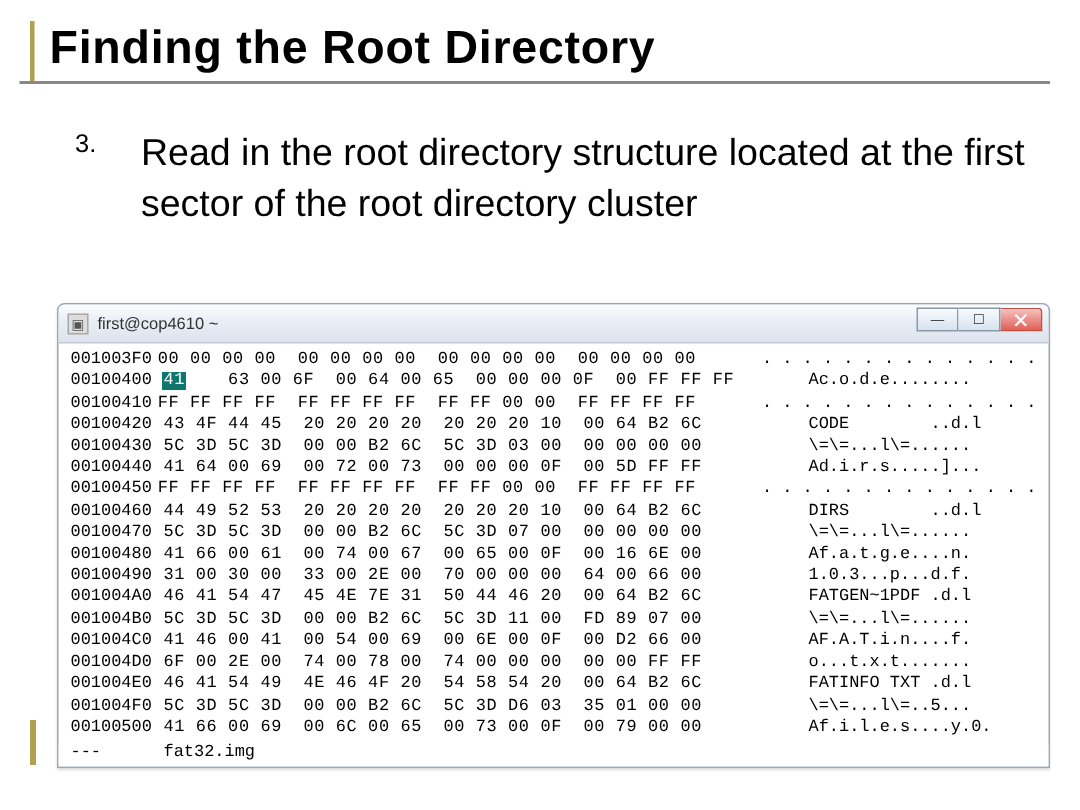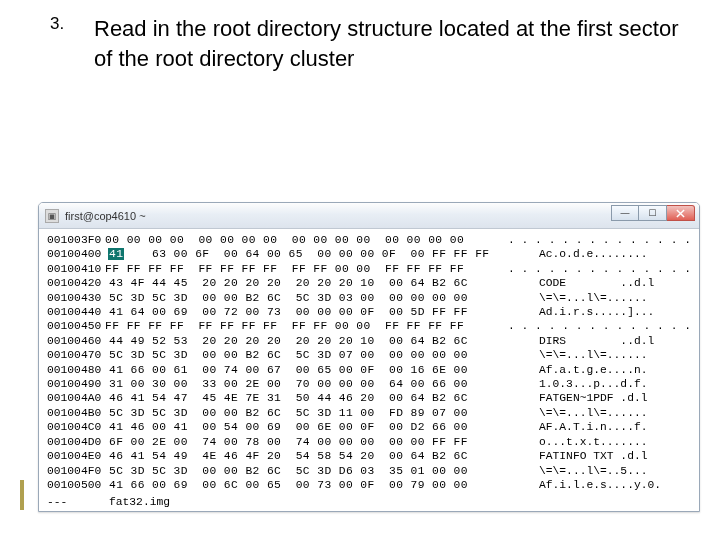--- a/index.html
+++ b/index.html
@@ -4,21 +4,21 @@
 <style>
   * { box-sizing: border-box; margin: 0; padding: 0; }
   body { width: 720px; height: 540px; background: #fff; font-family: Arial, sans-serif; position: relative; overflow: hidden; }
   .slide { padding: 14px 20px 10px 20px; }
   .title-wrap { border-left: 3px solid #b0a050; padding-left: 0; margin-bottom: 30px; }
   .title-inner { padding-left: 10px; }
   .title-rule { height: 2px; background: #888; margin-top: 4px; margin-left: -10px; }
   h1 { font-size: 31px; font-weight: bold; color: #000; letter-spacing: 0.5px; }
   .body { display: flex; gap: 22px; padding-left: 30px; padding-right: 10px; }
   .num { font-size: 17px; font-weight: normal; color: #000; min-width: 22px; }
-  .text { font-size: 22px; line-height: 1.35; color: #000; }
+  .text { font-size: 25px; line-height: 1.35; color: #000; }
   .terminal-wrap { position: absolute; left: 38px; top: 202px; width: 662px; height: 310px; border: 1px solid #9aa8b8; border-radius: 5px 5px 0 0; background: #fff; box-shadow: 0 1px 2px rgba(0,0,0,0.15); overflow: hidden; }
   .titlebar { height: 26px; background: linear-gradient(#fdfdfd, #e8eef5 45%, #dde4ed); border-bottom: 1px solid #c0c8d2; display: flex; align-items: center; padding: 0 6px; position: relative; }
   .tb-icon { width: 14px; height: 14px; background: #ddd; border: 1px solid #aaa; margin-right: 6px; display:flex; align-items:center; justify-content:center; font-size:9px; color:#555;}
   .tb-title { font-size: 11px; color: #333; }
   .tb-buttons { position: absolute; right: 4px; top: 2px; display: flex; gap: 0; }
   .tb-btn { width: 28px; height: 16px; border: 1px solid #8a9aab; background: linear-gradient(#f7fbff,#d7e2ee); display: flex; align-items: center; justify-content: center; font-size: 9px; color: #333; }
   .tb-btn.min { border-radius: 0; }
   .tb-btn.max { border-left: none; }
   .tb-btn.close { border-left: none; background: linear-gradient(#f3c3bf,#e06055); color: #fff; border-radius: 0 3px 0 0; border-color:#c05048; }
   .tb-btn.close svg { width:9px; height:9px; }
@@ -30,20 +30,26 @@
   .hl { background: #0f766e; color: #fff; padding: 0 1px; margin-left:-1px; margin-right:-1px;}
   .status { position: absolute; bottom: 0; left: 0; right: 0; height: 15px; background: #fff; font-family: "Courier New", monospace; font-size: 11.3px; padding: 0 8px; display:flex; }
   .status .s1 { width: 62px; }
   .status .s2 { width: 180px; }
   .left-accent { position: absolute; left: 20px; top: 480px; width: 4px; height: 30px; background: #b0a050; }
 </style>
 </head>
 <body>
 
 <div class="slide">
+  <div class="title-wrap">
+    <div class="title-inner">
+      <h1>Finding the Root Directory</h1>
+    </div>
+    <div class="title-rule"></div>
+  </div>
   <div class="body">
     <div class="num">3.</div>
     <div class="text">Read in the root directory structure located at the first sector of the root directory cluster</div>
   </div>
 </div>
 
 <div class="terminal-wrap">
   <div class="titlebar">
     <div class="tb-icon">▣</div>
     <div class="tb-title">first@cop4610 ~</div>

